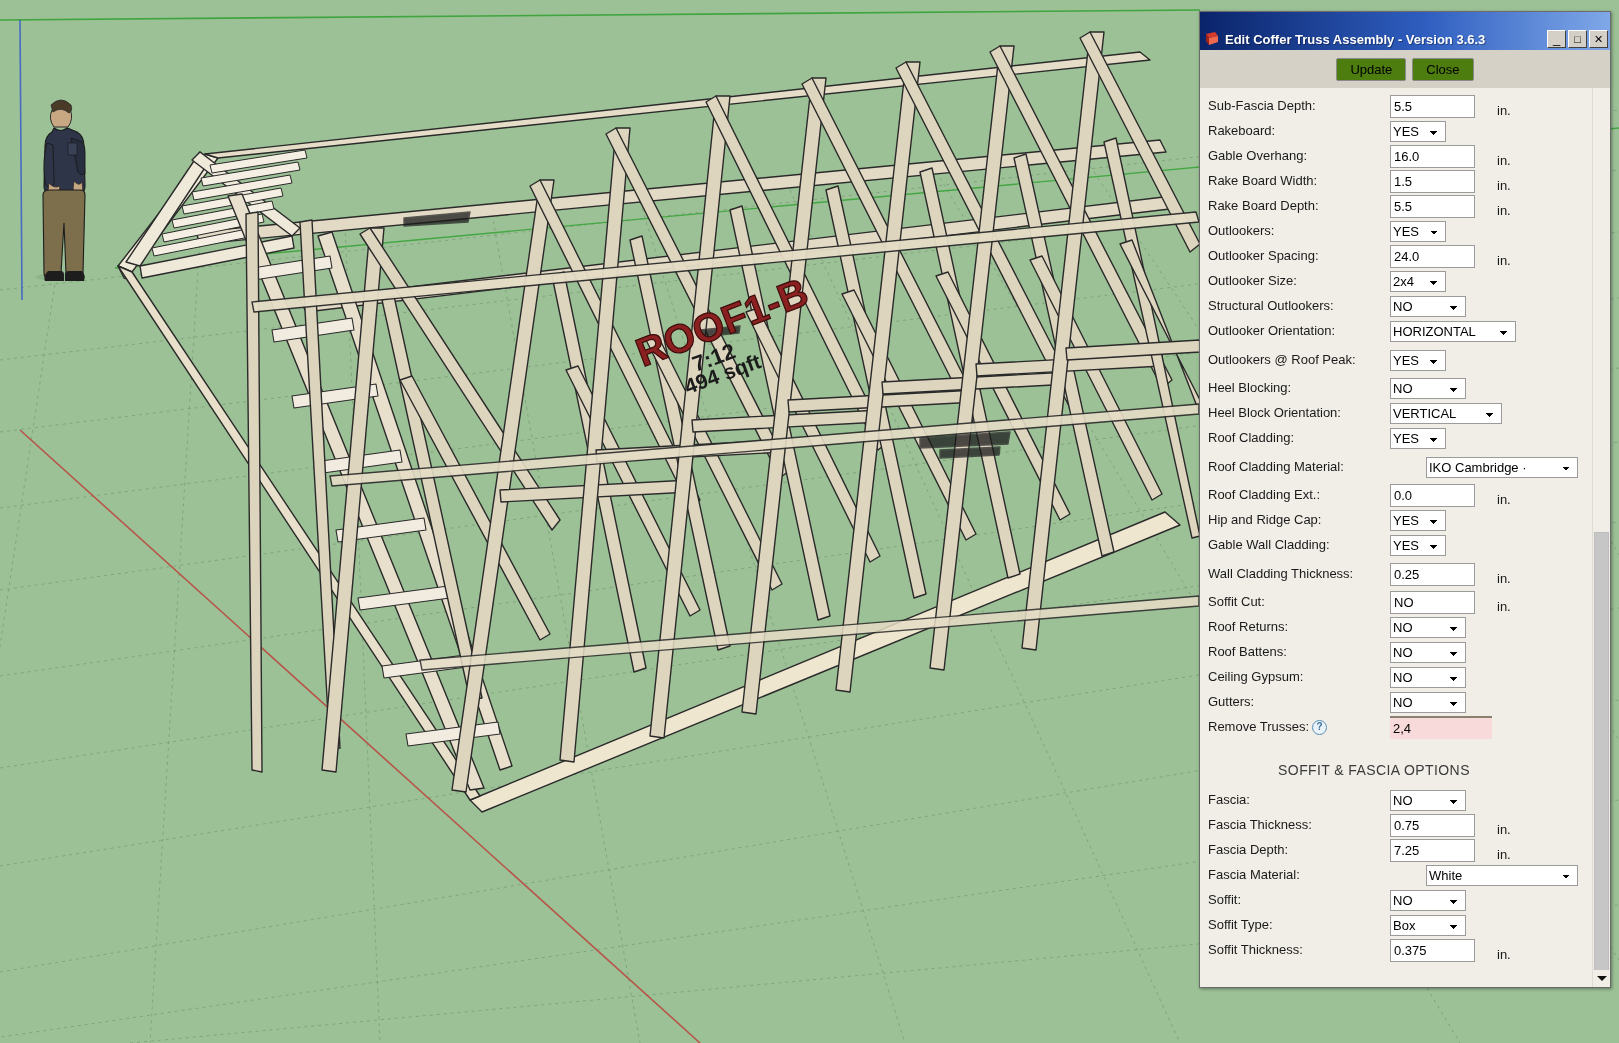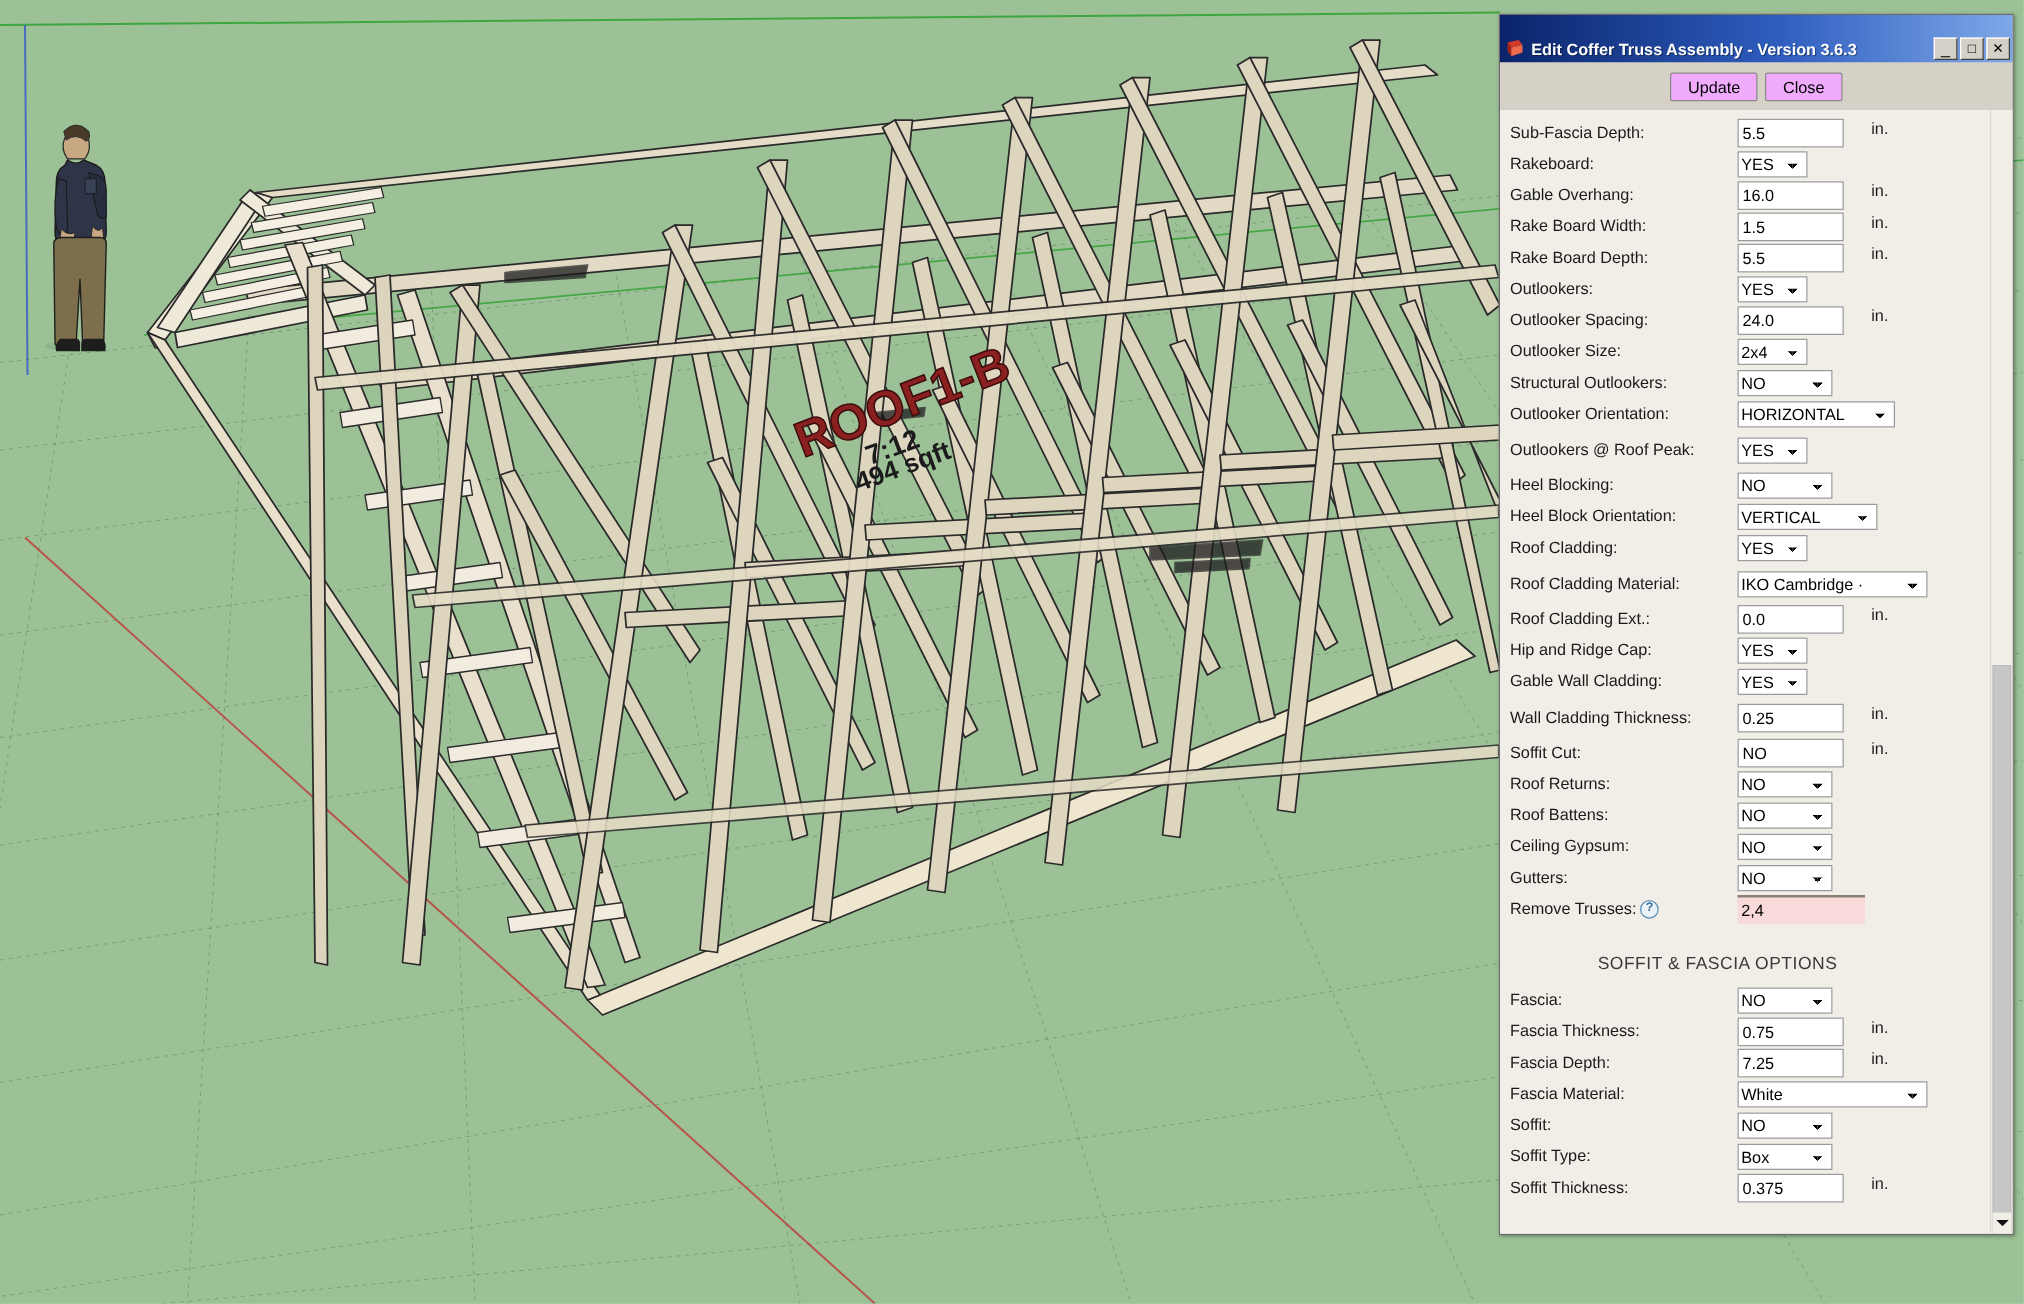--- a/index.html
+++ b/index.html
@@ -86,21 +86,21 @@
     background: #d6d1c7;
     display: flex;
     align-items: center;
     justify-content: center;
     gap: 6px;
     flex: 0 0 auto;
   }
   .tb-btn {
     font-size: 13px;
     padding: 3px 13px;
-    background: #f0abfc;
+    background: #4d7c0f;
     border: 1px solid #8a8a8a;
     border-radius: 2px;
     color: #000;
     cursor: default;
     font-family: "Liberation Sans", sans-serif;
   }
 
   .form-area {
     flex: 1 1 auto;
     background: #f1eee7;
@@ -124,21 +124,21 @@
   .row.tall { min-height: 32px; }
   .lbl {
     width: 168px;
     flex: 0 0 168px;
     font-size: 13px;
     color: #1a1a1a;
     line-height: 1.15;
     padding-right: 4px;
     box-sizing: border-box;
   }
-  .ctrl { display: flex; align-items: flex-start; padding-left: 14px; }
+  .ctrl { display: flex; align-items: flex-end; padding-left: 14px; }
 
   input.txt {
     font-family: "Liberation Sans", sans-serif;
     font-size: 13px;
     padding: 2px 3px;
     border: 1px solid #9b9b9b;
     background: #ffffff;
     color: #000;
     height: 17px;
     box-sizing: content-box;
@@ -169,21 +169,21 @@
       calc(100% - 11px) 9px,
       calc(100% - 7px) 9px;
     background-size: 4px 4px, 4px 4px;
     background-repeat: no-repeat;
     padding-right: 19px;
   }
   select.sel.s-sm  { width: 56px; }
   select.sel.s-md  { width: 76px; }
   select.sel.s-lg  { width: 112px; }
   select.sel.s-xl  { width: 126px; }
-  select.sel.s-xxl { width: 152px; }
+  select.sel.s-xxl { width: 152px; margin-left: 36px; }
 
   .unit {
     font-size: 13px;
     color: #1a1a1a;
     margin-left: 22px;
   }
   .help-icon {
     display: inline-block;
     width: 13px; height: 13px;
     border-radius: 50%;

